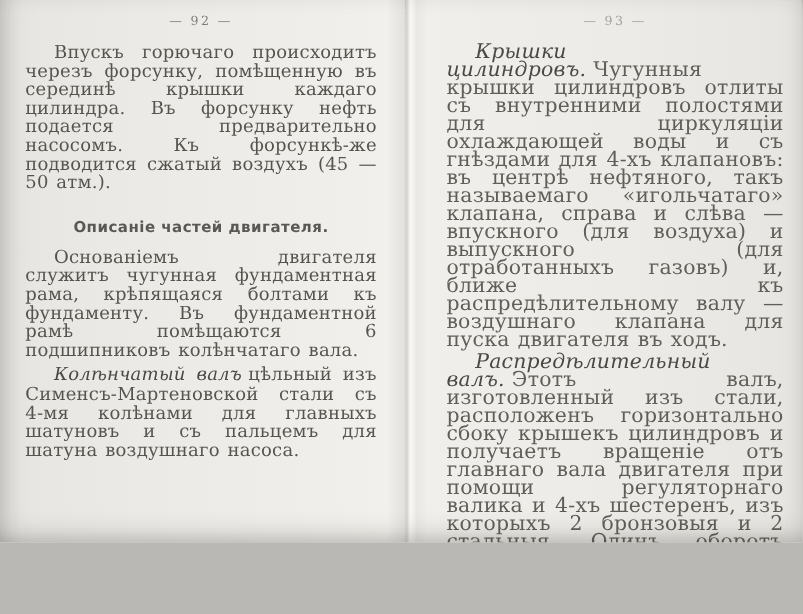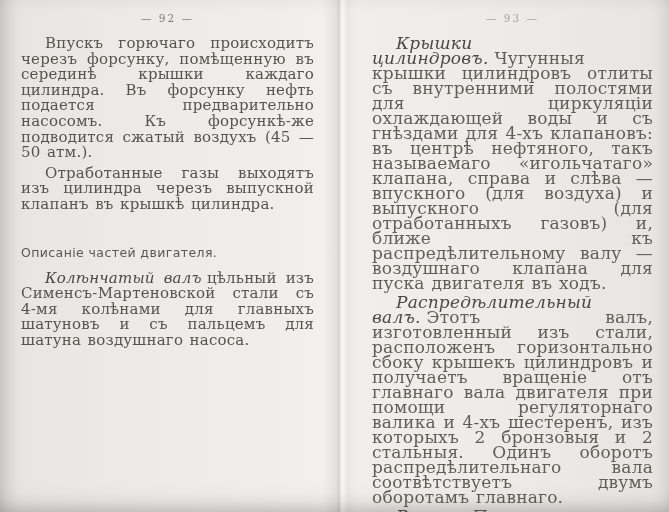--- a/index.html
+++ b/index.html
@@ -1,18 +1,18 @@
 <!DOCTYPE html>
 <html><head>
 <meta charset="utf-8">
 <style>
   html,body{margin:0;padding:0;background:#b9b8b4;}
   .photo{
     position:relative;
-    width:669px;height:512px;
+    width:669px;height:452px;
     overflow:hidden;
     background:linear-gradient(180deg,#8f8e8a 0px,#c6c5c1 5px,#dddcd8 14px,#e7e6e2 30px,#eae9e5 100%);
     font-family:"DejaVu Serif","Liberation Serif",serif;
   }
   .page{position:absolute;top:0;bottom:0;overflow:hidden;}
   .page-left{
     left:0;width:338px;
     background:linear-gradient(90deg,#dcdbd7 0,#e7e6e2 18px,#ebeae6 120px,#f0efeb 300px,#f3f2ee 338px);
   }
   .page-right{
@@ -48,44 +48,44 @@
   .content-right .para{
     font-size:17px;line-height:15px;
     color:#615e57;margin-bottom:4px;word-spacing:1.2px;
   }
   .lead{
     font-style:italic;
     color:#4c4944;
     margin-right:0.35em;
   }
   .section-heading{
-    text-align:left;text-indent:0;
+    text-align:center;text-indent:0;
     font-family:"DejaVu Sans","Liberation Sans",sans-serif;
-    font-weight:normal;font-size:12.5px;letter-spacing:0.4px;
+    font-weight:bold;font-size:12.5px;letter-spacing:0.4px;
     color:#595855;
-    margin:32px 0 11px 0;
+    margin:20px 0 11px 0;
   }
 </style>
 </head>
 <body>
 
 <div class="photo">
 
   <div class="page page-left"></div>
   <div class="page page-right"></div>
   <div class="gutter"></div>
 
   <div class="content content-left">
     <div class="pagenum">— 92 —</div>
 
     <p class="para"><span>Впускъ горючаго происходитъ черезъ форсунку, помѣщенную въ серединѣ крышки каждаго цилиндра. Въ форсунку нефть подается предварительно насосомъ. Къ форсункѣ-же подводится сжатый воздухъ (45 — 50 атм.).</span></p>
-    <p class="para"><span>Отработанные газы выходятъ изъ цилиндра черезъ выпускной клапанъ въ крышкѣ цилиндра.</span></p>
 
     <div class="section-heading">Описаніе частей двигателя.</div>
 
+    <p class="para"><span>Основаніемъ двигателя служитъ чугунная фундаментная рама, крѣпящаяся болтами къ фундаменту. Въ фундаментной рамѣ помѣщаются 6 подшипниковъ колѣнчатаго вала.</span></p>
     <p class="para"><i class="lead">Колѣнчатый валъ</i><span>цѣльный изъ Сименсъ-Мартеновской стали съ 4-мя колѣнами для главныхъ шатуновъ и съ пальцемъ для шатуна воздушнаго насоса.</span></p>
 
   </div>
 
   <div class="content content-right">
     <div class="pagenum faint">— 93 —</div>
 
     <p class="para"><i class="lead">Крышки цилиндровъ.</i><span>Чугунныя крышки цилиндровъ отлиты съ внутренними полостями для циркуляціи охлаждающей воды и съ гнѣздами для 4-хъ клапановъ: въ центрѣ нефтяного, такъ называемаго «игольчатаго» клапана, справа и слѣва — впускного (для воздуха) и выпускного (для отработанныхъ газовъ) и, ближе къ распредѣлительному валу — воздушнаго клапана для пуска двигателя въ ходъ.</span></p>
     <p class="para"><i class="lead">Распредѣлительный валъ.</i><span>Этотъ валъ, изготовленный изъ стали, расположенъ горизонтально сбоку крышекъ цилиндровъ и получаетъ вращеніе отъ главнаго вала двигателя при помощи регуляторнаго валика и 4-хъ шестеренъ, изъ которыхъ 2 бронзовыя и 2 стальныя. Одинъ оборотъ распредѣлительнаго вала соотвѣтствуетъ двумъ оборотамъ главнаго.</span></p>
     <p class="para"><i class="lead">Впускъ.</i><span>Поршни изъ крѣпкаго чугуна имѣютъ чугунныя кольца. Нижняя часть поршня, служащая ползуномъ, отшлифована. Цапфа для шатуна изготовлена изъ стали и цементована.</span></p>

